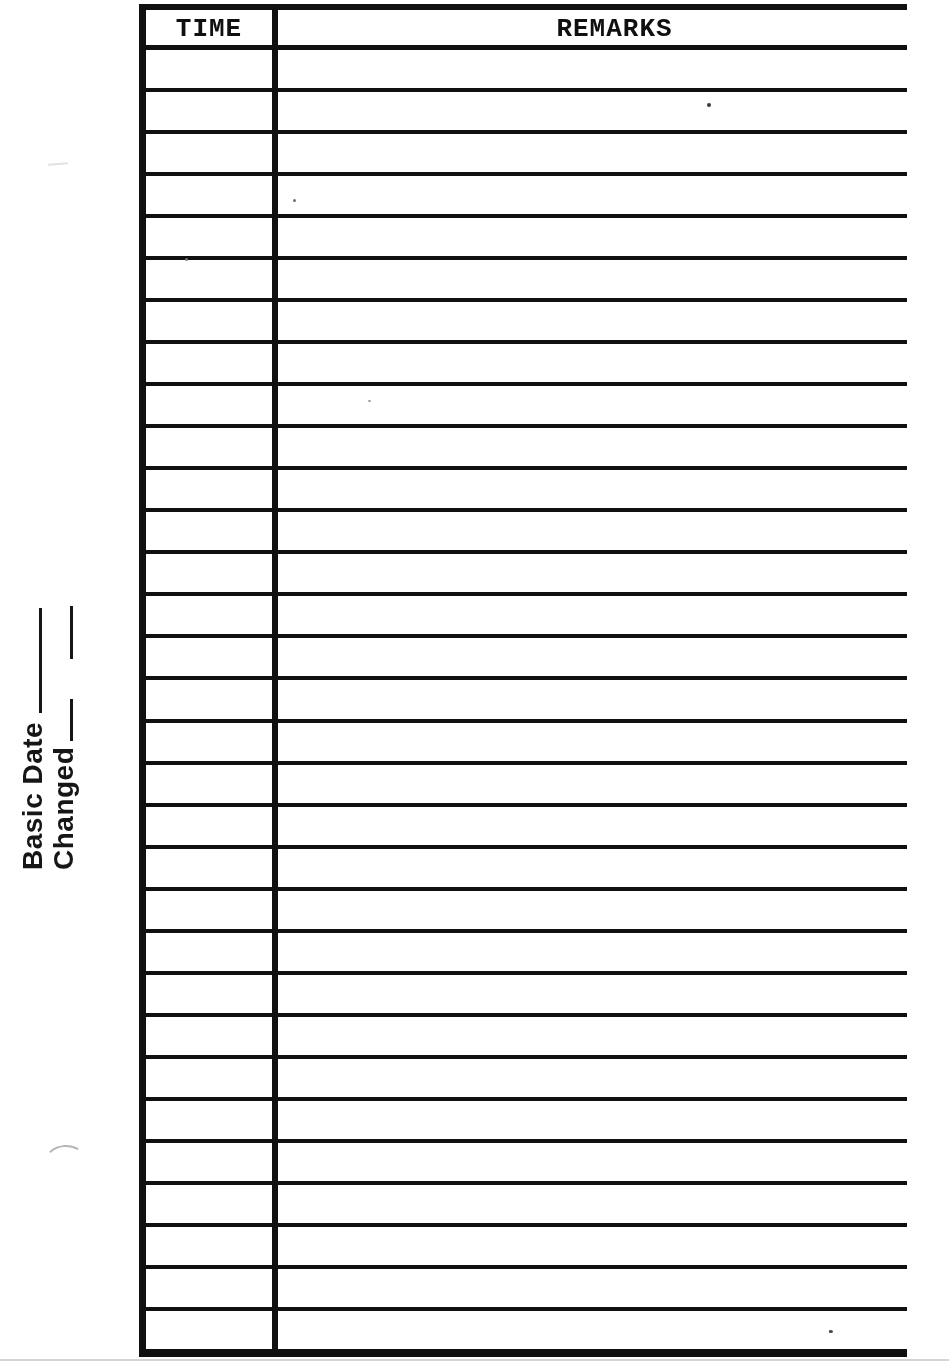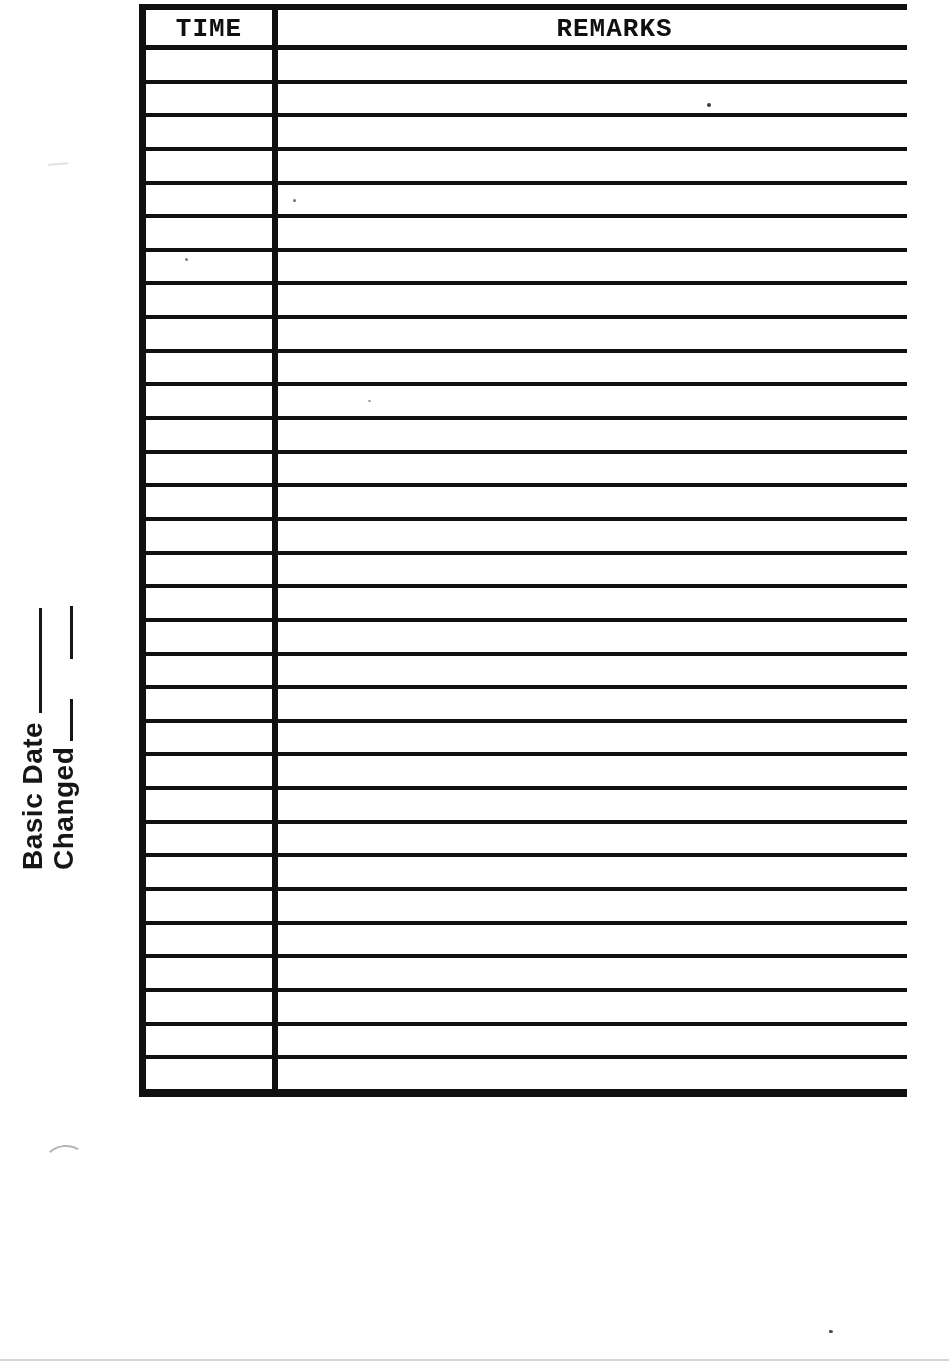--- a/index.html
+++ b/index.html
@@ -11,21 +11,21 @@
     font-family: "Liberation Sans", sans-serif;
     position: relative;
     overflow: hidden;
   }
   .sheet { position: absolute; inset: 0; background: #ffffff; }
 
   
   .log-table {
     position: absolute;
     left: 139px; top: 4px;
-    width: 768px; height: 1093px;
+    width: 768px; height: 1353px;
     border-top: 6px solid var(--ink);
     border-left: 7px solid var(--ink);
     border-bottom: 8px solid var(--ink);
     
     display: flex; flex-direction: column;
   }
   .header-row {
     flex: 0 0 40px;
     border-bottom: 5px solid var(--ink);
     display: flex;

